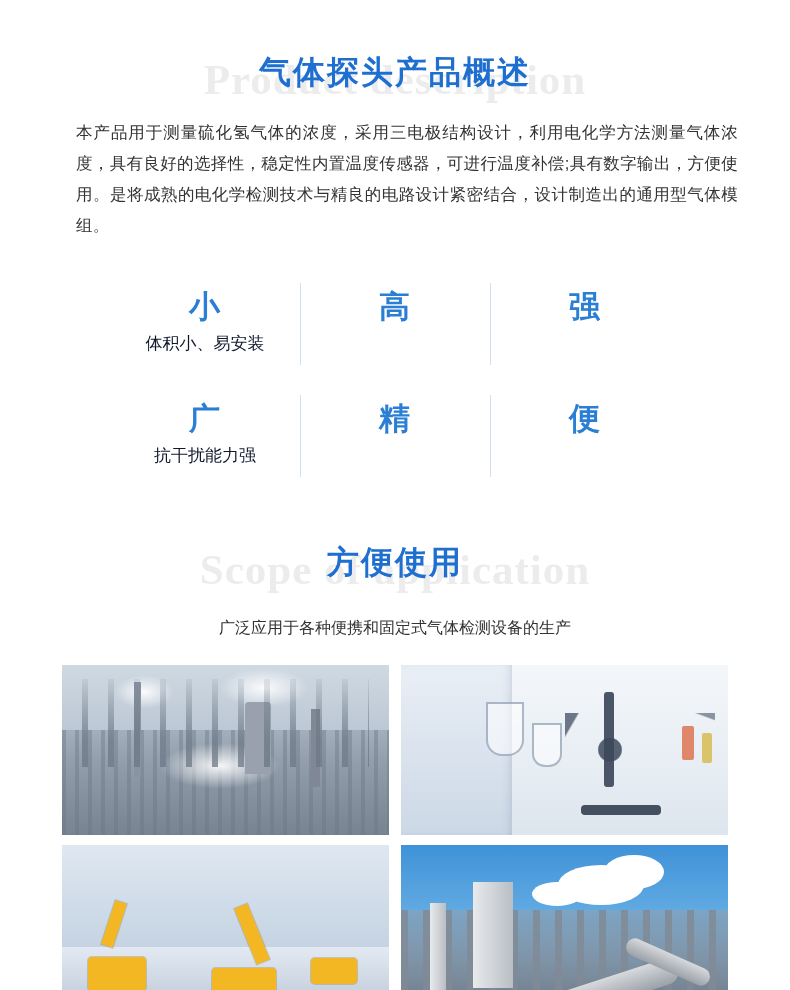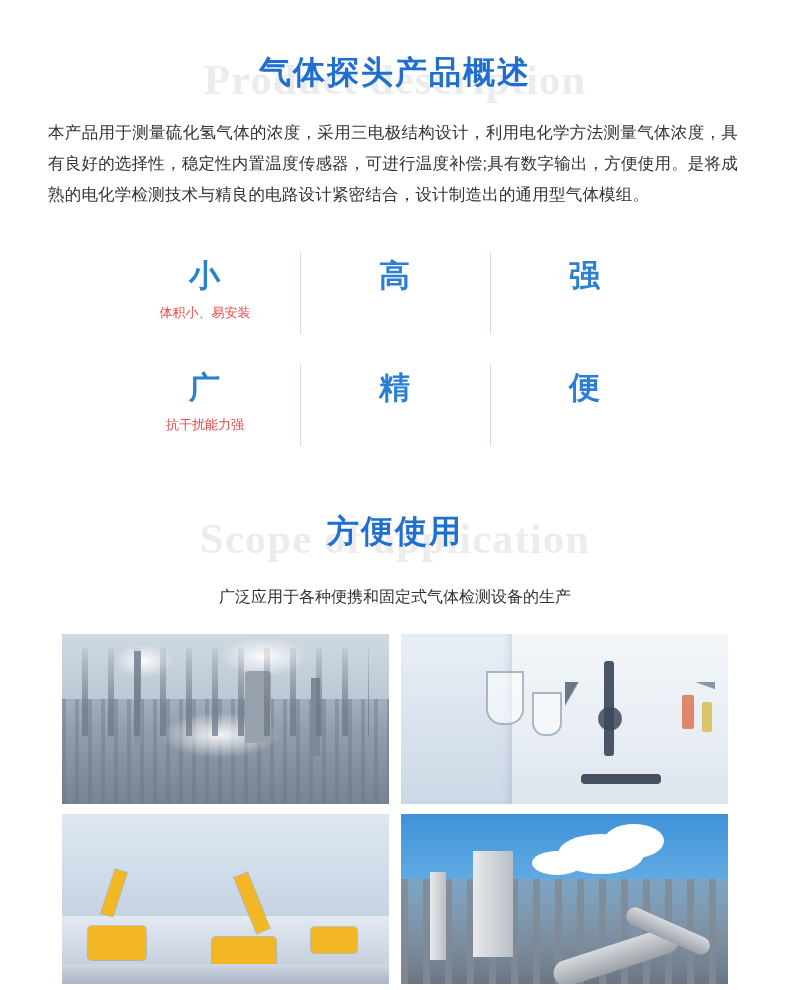--- a/index.html
+++ b/index.html
@@ -45,21 +45,21 @@
     left: 0;
     right: 0;
     top: 22px;
     font-size: 32px;
     font-weight: bold;
     color: #1f6fd0;
     letter-spacing: 2px;
   }
 
   .desc-wrap {
-    padding: 8px 52px 0 48px;
+    padding: 8px 52px 0 76px;
   }
   .desc-text {
     font-size: 16.5px;
     line-height: 31px;
     color: #333333;
     text-align: justify;
     letter-spacing: 0.2px;
   }
 
   
@@ -84,22 +84,22 @@
   }
   .feature-big {
     font-size: 31px;
     font-weight: bold;
     color: #2a7fd4;
     line-height: 40px;
     letter-spacing: 1px;
   }
   .feature-sub {
     margin-top: 6px;
-    font-size: 13px;
-    color: #ef4444;
+    font-size: 17px;
+    color: #0f172a;
     line-height: 22px;
   }
   .features-row2 {
     margin-top: 14px;
   }
 
   
   .scope-head {
     margin-top: 34px;
   }

